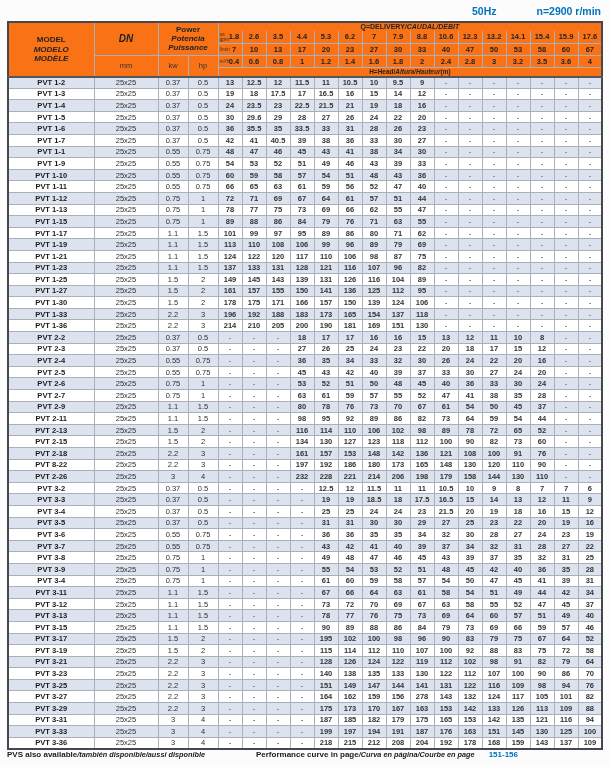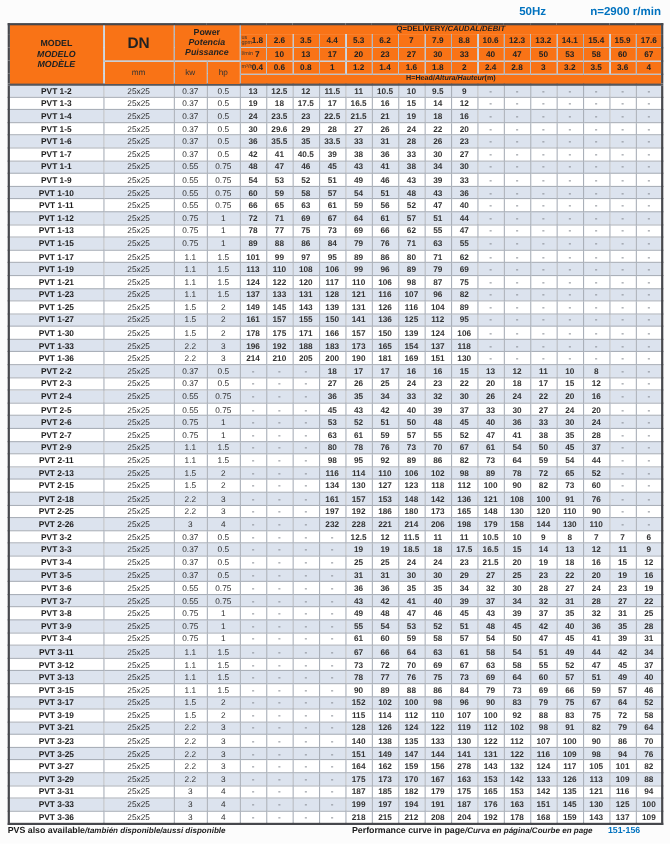--- a/index.html
+++ b/index.html
@@ -35,21 +35,21 @@
     padding: 0; margin: 0;
     text-align: center; vertical-align: middle;
     white-space: nowrap; overflow: hidden;
     font-weight: bold; color: #222;
   }
   thead th { background: #f97316; }
   thead { border-bottom: 2px solid #55565c; }
 
   .th-model { font-size: 8px; line-height: 9.5px; }
   .th-model .it { font-style: italic; }
-  .th-dn { font-size: 14px; }
+  .th-dn { font-size: 10px; font-style: italic; }
   .th-power { font-size: 8px; line-height: 9px; }
   .th-power .it { font-style: italic; }
   .th-mm, .th-kw, .th-hp { font-size: 7.5px; font-weight: normal; color: #333; }
 
   tr.r-q { height: 9px; }
   .th-q { font-size: 7px; border-bottom: none; height: 9px; line-height: 8px; }
   .th-q .it { font-style: italic; }
 
   tr.r-unit { height: 12px; }
   tr.r-unit th { font-size: 7.5px; border-top: none; position: relative; }
@@ -66,21 +66,21 @@
   .th-head-title .it { font-style: italic; }
 
   tbody tr { height: 11.6px; }
   tbody tr.alt { background: #dce3ee; }
   tbody td { font-size: 7.5px; color: #333; }
   tbody td.model { font-size: 7.6px; color: #1c1c1c; }
   tbody td.dn, tbody td.kw, tbody td.hp { font-weight: normal; color: #2e2e2e; font-size: 7.5px; }
   tbody td.dash { color: #8a8f96; }
 
   .footer {
-    position: absolute; left: 7px; width: 575px; top: 750px;
+    position: absolute; left: 7px; width: 511px; top: 750px;
     display: flex; justify-content: space-between; align-items: baseline;
     font-size: 8px; color: #1a1a1a;
   }
   .footer b { font-weight: bold; }
   .footer .it { font-style: italic; font-weight: bold; font-size: 7.3px; }
   .footer .pages { color: #0072bf; font-weight: bold; margin-left: 14px; }
 </style>
 </head>
 <body>
 
@@ -921,21 +921,21 @@
           <td class="val">136</td>
           <td class="val">121</td>
           <td class="val">108</td>
           <td class="val">100</td>
           <td class="val">91</td>
           <td class="val">76</td>
           <td class="dash">-</td>
           <td class="dash">-</td>
         </tr>
         <tr>
-          <td class="model">PVT 2-25</td>
+          <td class="model">PVT 8-22</td>
           <td class="dn">25x25</td>
           <td class="kw">2.2</td>
           <td class="hp">3</td>
           <td class="dash">-</td>
           <td class="dash">-</td>
           <td class="dash">-</td>
           <td class="val">197</td>
           <td class="val">192</td>
           <td class="val">186</td>
           <td class="val">180</td>
@@ -1259,21 +1259,21 @@
         </tr>
         <tr class="alt">
           <td class="model">PVT 3-17</td>
           <td class="dn">25x25</td>
           <td class="kw">1.5</td>
           <td class="hp">2</td>
           <td class="dash">-</td>
           <td class="dash">-</td>
           <td class="dash">-</td>
           <td class="dash">-</td>
-          <td class="val">152</td>
+          <td class="val">195</td>
           <td class="val">102</td>
           <td class="val">100</td>
           <td class="val">98</td>
           <td class="val">96</td>
           <td class="val">90</td>
           <td class="val">83</td>
           <td class="val">79</td>
           <td class="val">75</td>
           <td class="val">67</td>
           <td class="val">64</td>

